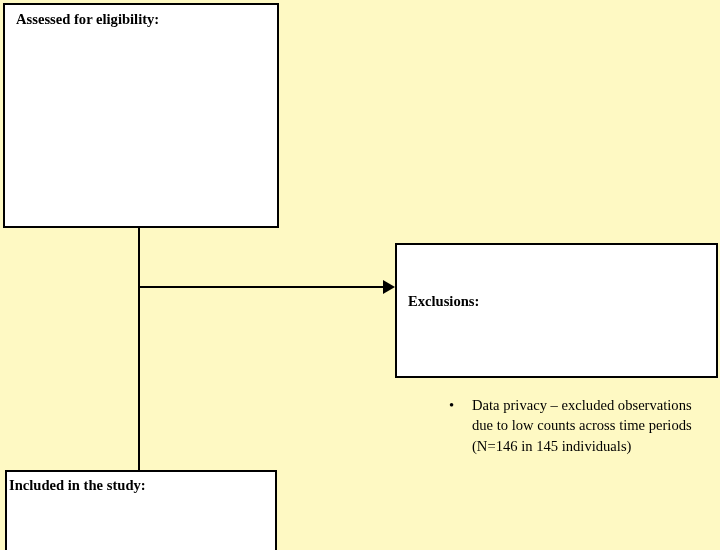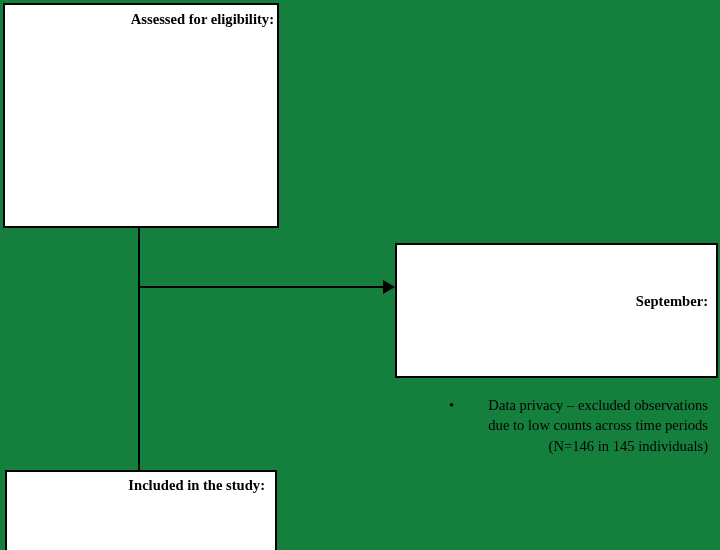--- a/index.html
+++ b/index.html
@@ -8,23 +8,22 @@
     background: #ffffff;
   }
   body {
     font-family: "Liberation Serif", "DejaVu Serif", serif;
     color: #000000;
   }
   #canvas {
     position: relative;
     width: 720px;
     height: 550px;
-    background: #15803d;
+    background: #fef9c3;
     overflow: hidden;
-    text-align: right;
   }
 
   .node-box {
     position: absolute;
     box-sizing: border-box;
     border: 2px solid #000000;
     background: #ffffff;
   }
 
   .box-text {
@@ -137,21 +136,21 @@
     <div class="box-text"><span class="box-title">Assessed for eligibility:</span><br><br><br></div>
   </div>
 
   <div class="connector-v" id="trunk-line"></div>
 
   <div class="connector-h" id="branch-line"></div>
   <div id="arrow-head"></div>
 
   <div class="node-box" id="box-exclusions">
     <div class="box-text">
-      <div class="box-title">September:</div>
+      <div class="box-title">Exclusions:</div>
       <ul class="bullet-list">
         <li class="bullet-item"><span class="bullet-dot">•</span><span>Data privacy – excluded observations due to low counts across time periods (N=146 in 145 individuals)</span></li>
       </ul>
     </div>
   </div>
 
   <div class="node-box" id="box-included">
     <div class="box-text"><span class="box-title">Included in the study:</span><br></div>
   </div>
 

